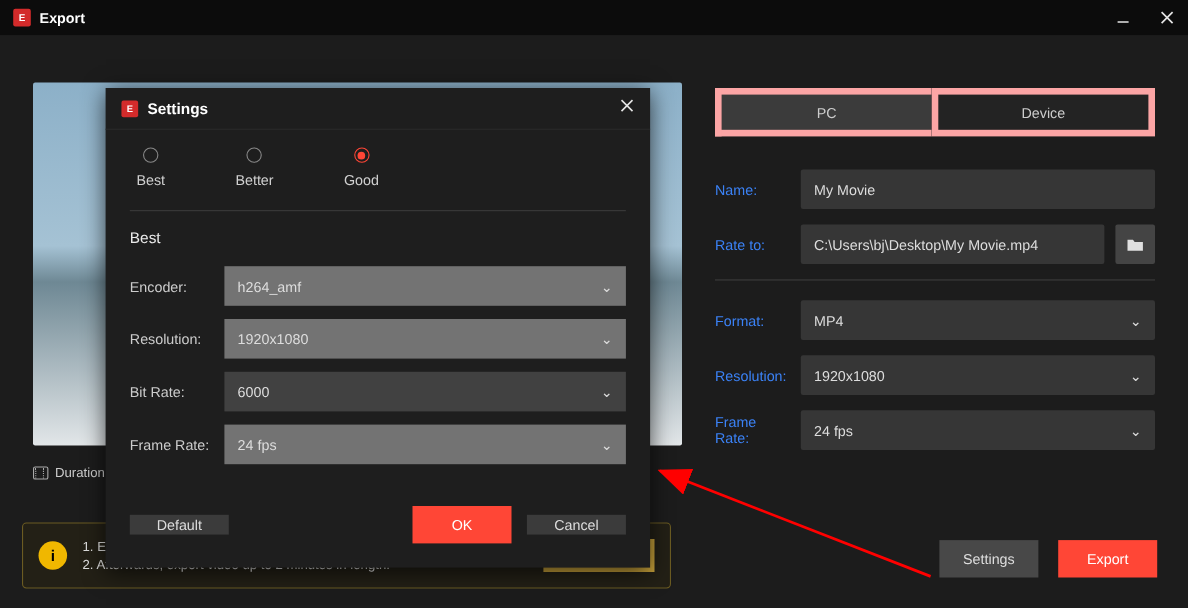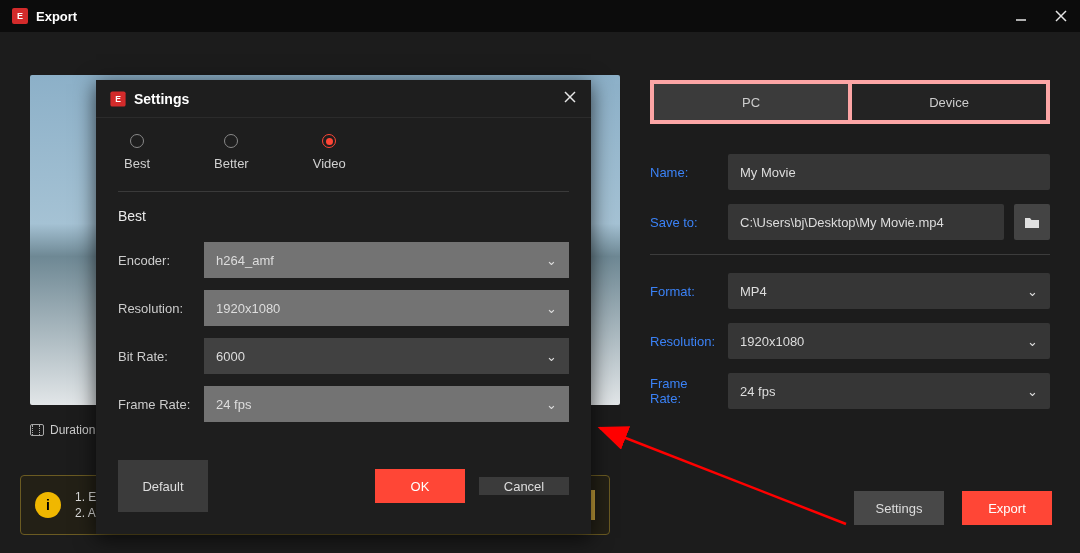--- a/index.html
+++ b/index.html
@@ -19,21 +19,21 @@
   .preview-wrap { position:absolute; left: 30px; top: 43px; width: 590px; }
   .preview { width: 590px; height: 330px; background: linear-gradient(#8cb0c8 0%, #a5c2d4 45%, #6e8894 55%, #e2e6e8 100%); border-radius:2px;}
   .duration-row { margin-top: 18px; font-size: 12px; color:#ccc; display:flex; align-items:center; gap:6px; }
   .film-icon { width:14px; height:12px; border:1px solid #aaa; border-radius:2px; position:relative;}
   .film-icon::before,.film-icon::after{content:"";position:absolute;width:2px;height:100%;top:0;border-left:1px dotted #aaa;}
   .film-icon::before{left:1px}.film-icon::after{right:1px}
 
   
   .right-panel { position:absolute; left: 650px; top: 48px; width: 400px; }
   .tabs { display:flex; height: 44px; }
-  .tab { flex:1; display:flex; align-items:center; justify-content:center; font-size:13px; color:#ccc; border:4px solid #fca5a5; cursor:pointer;}
+  .tab { flex:1; display:flex; align-items:center; justify-content:center; font-size:13px; color:#ccc; border:6px solid #fca5a5; cursor:pointer;}
   .tab:first-child { background:#3b3b3b; border-right:none;}
   .tab:last-child { background:#232323;}
   .form { margin-top: 30px; }
   .form-row { display:flex; align-items:center; margin-bottom: 14px; gap: 10px; }
   .form-label { width: 68px; font-size: 13px; color:#3b82f6; }
   .form-input { flex:1; height: 36px; background:#363636; border:none; color:#ddd; font-size:13px; padding: 0 12px; border-radius:2px; display:flex; align-items:center; justify-content:space-between;}
   .browse-btn { width:36px; height:36px; background:#444; display:flex;align-items:center;justify-content:center;cursor:pointer;border-radius:2px;}
   .divider { height:1px; background:#3c3c3c; margin: 4px 0 18px 0; }
   .chev { color:#ddd; }
 
@@ -61,21 +61,21 @@
   .radio { width:14px;height:14px;border:1.5px solid #888;border-radius:50%;display:flex;align-items:center;justify-content:center;}
   .radio.on { border-color:#ff4636;}
   .radio.on::after{content:"";width:7px;height:7px;border-radius:50%;background:#ff4636;}
   .modal-divider { height:1px; background:#3a3a3a; margin-bottom:16px;}
   .video-row { display:flex; align-items:center; margin-bottom:12px; }
   .video-label { width:86px; font-size:13px; color:#ccc;}
   .select { flex:1; height:36px; background:#737373; display:flex; align-items:center; justify-content:space-between; padding:0 12px; font-size:13px; color:#ddd; cursor:pointer;}
   .select.active { background:#414141; }
   .modal-footer { display:flex; gap:14px; padding: 26px 22px 22px 22px; align-items:center;}
   .footer-spacer{flex:1;}
-  .btn-default { width:90px;height:52px;background:#3b3b3b;color:#ddd;border:none;font-size:13px;cursor:pointer;}
+  .btn-default { width:90px;height:18px;background:#3b3b3b;color:#ddd;border:none;font-size:13px;cursor:pointer;}
   .btn-ok { width:90px;height:34px;background:#ff4636;color:#fff;border:none;font-size:13px;cursor:pointer;}
   .btn-cancel { width:90px;height:18px;background:#3b3b3b;color:#ddd;border:none;font-size:13px;cursor:pointer;}
 
   
   .arrow-svg { position:absolute; left:0; top:0; width:1080px; height:553px; pointer-events:none; z-index:20;}
 </style>
 </head>
 <body>
 
 <div class="title-bar">
@@ -112,21 +112,21 @@
       <div class="tab">Device</div>
     </div>
     <div class="form">
       <div class="form-row">
         <div class="form-label">Name:</div>
         <div class="form-input">
             <span>My Movie</span>
           </div>
       </div>
       <div class="form-row">
-        <div class="form-label">Save to:</div>
+        <div class="form-label">Rate to:</div>
         <div class="form-input">
             <span>C:\Users\bj\Desktop\My Movie.mp4</span>
           </div>
         <div class="browse-btn">
           <svg width="16" height="14" viewBox="0 0 16 14">
               <path d="M1 3 h5 l1.5 2 H15 v8 H1 z" fill="#e0e0e0"></path>
             </svg>
         </div>
       </div>
       <div class="divider"></div>
@@ -182,21 +182,21 @@
         <div class="radio-item">
             <div class="radio"></div>
             <span>Best</span>
           </div>
         <div class="radio-item">
             <div class="radio"></div>
             <span>Better</span>
           </div>
         <div class="radio-item">
             <div class="radio on"></div>
-            <span>Video</span>
+            <span>Good</span>
           </div>
       </div>
       <div class="modal-divider"></div>
       <div class="section-title">Best</div>
       <div class="video-row">
         <div class="video-label">Encoder:</div>
         <div class="select">
             <span>h264_amf</span>
             <span class="chev">⌄</span>
           </div>

